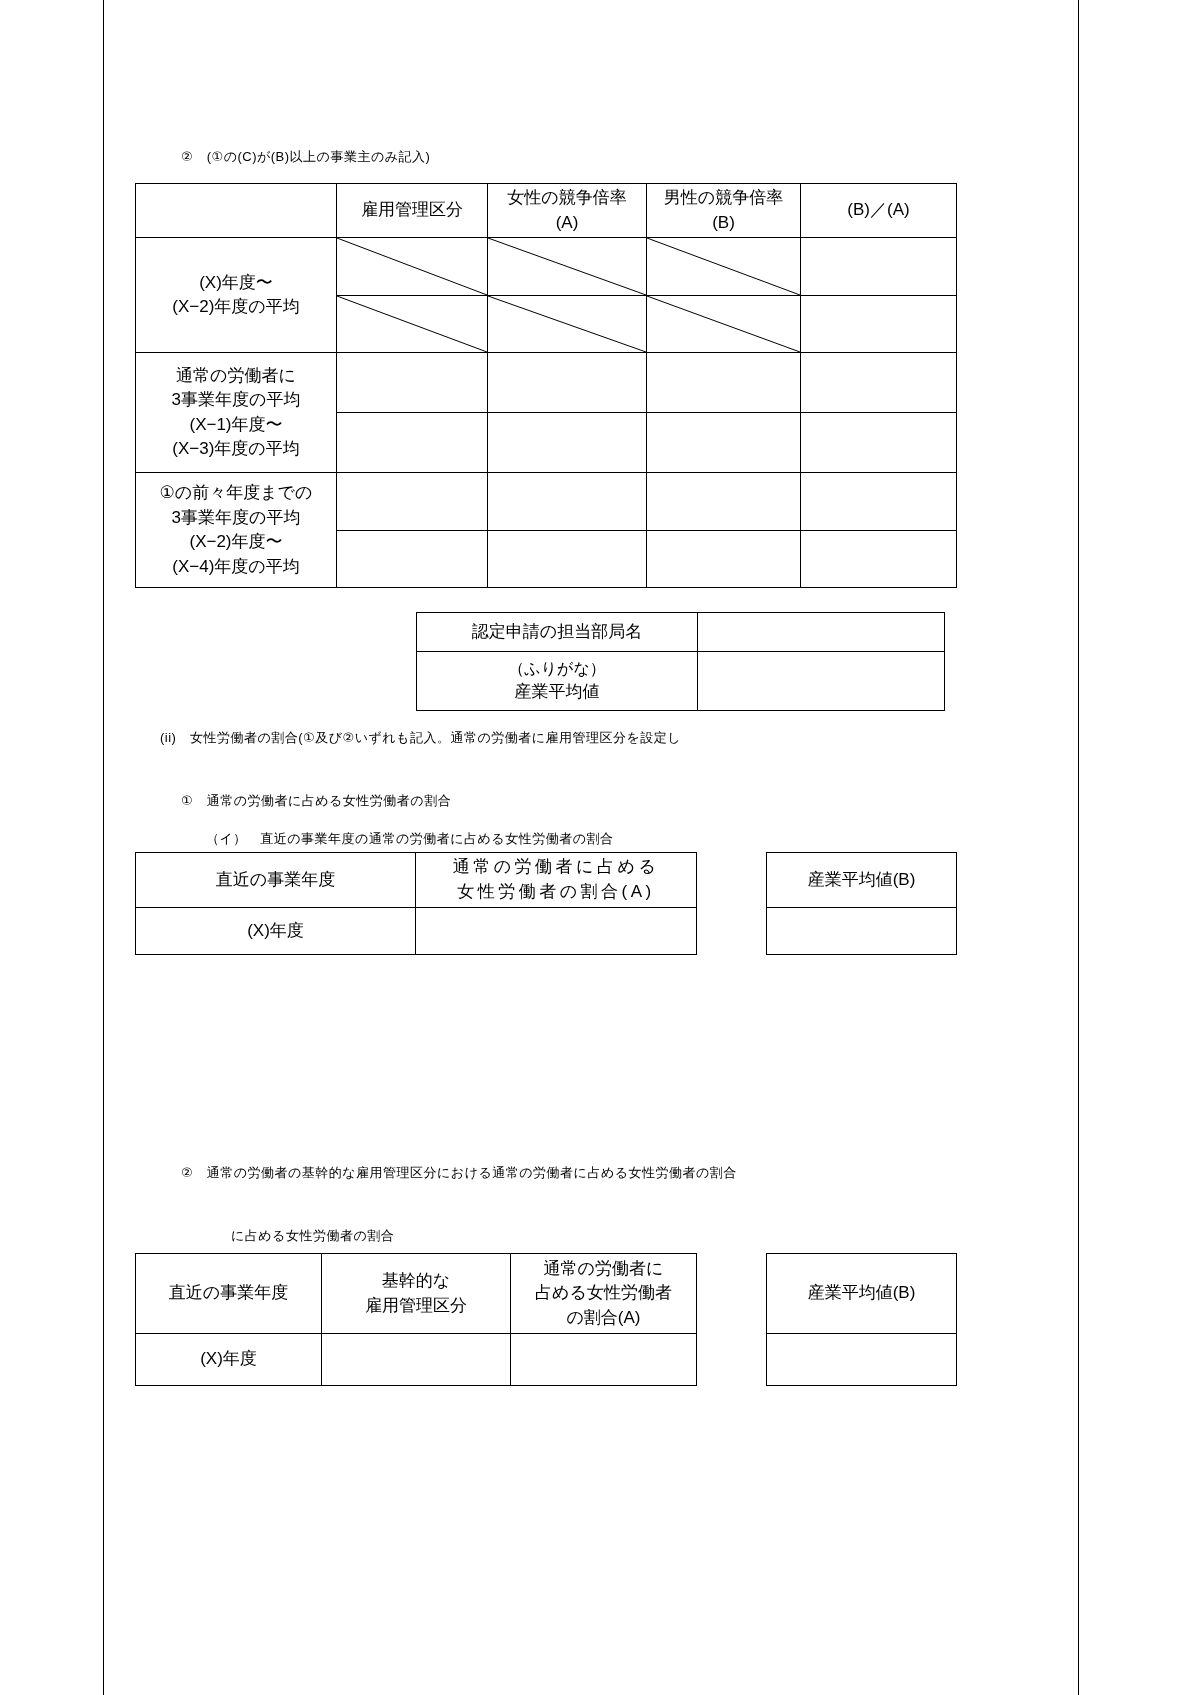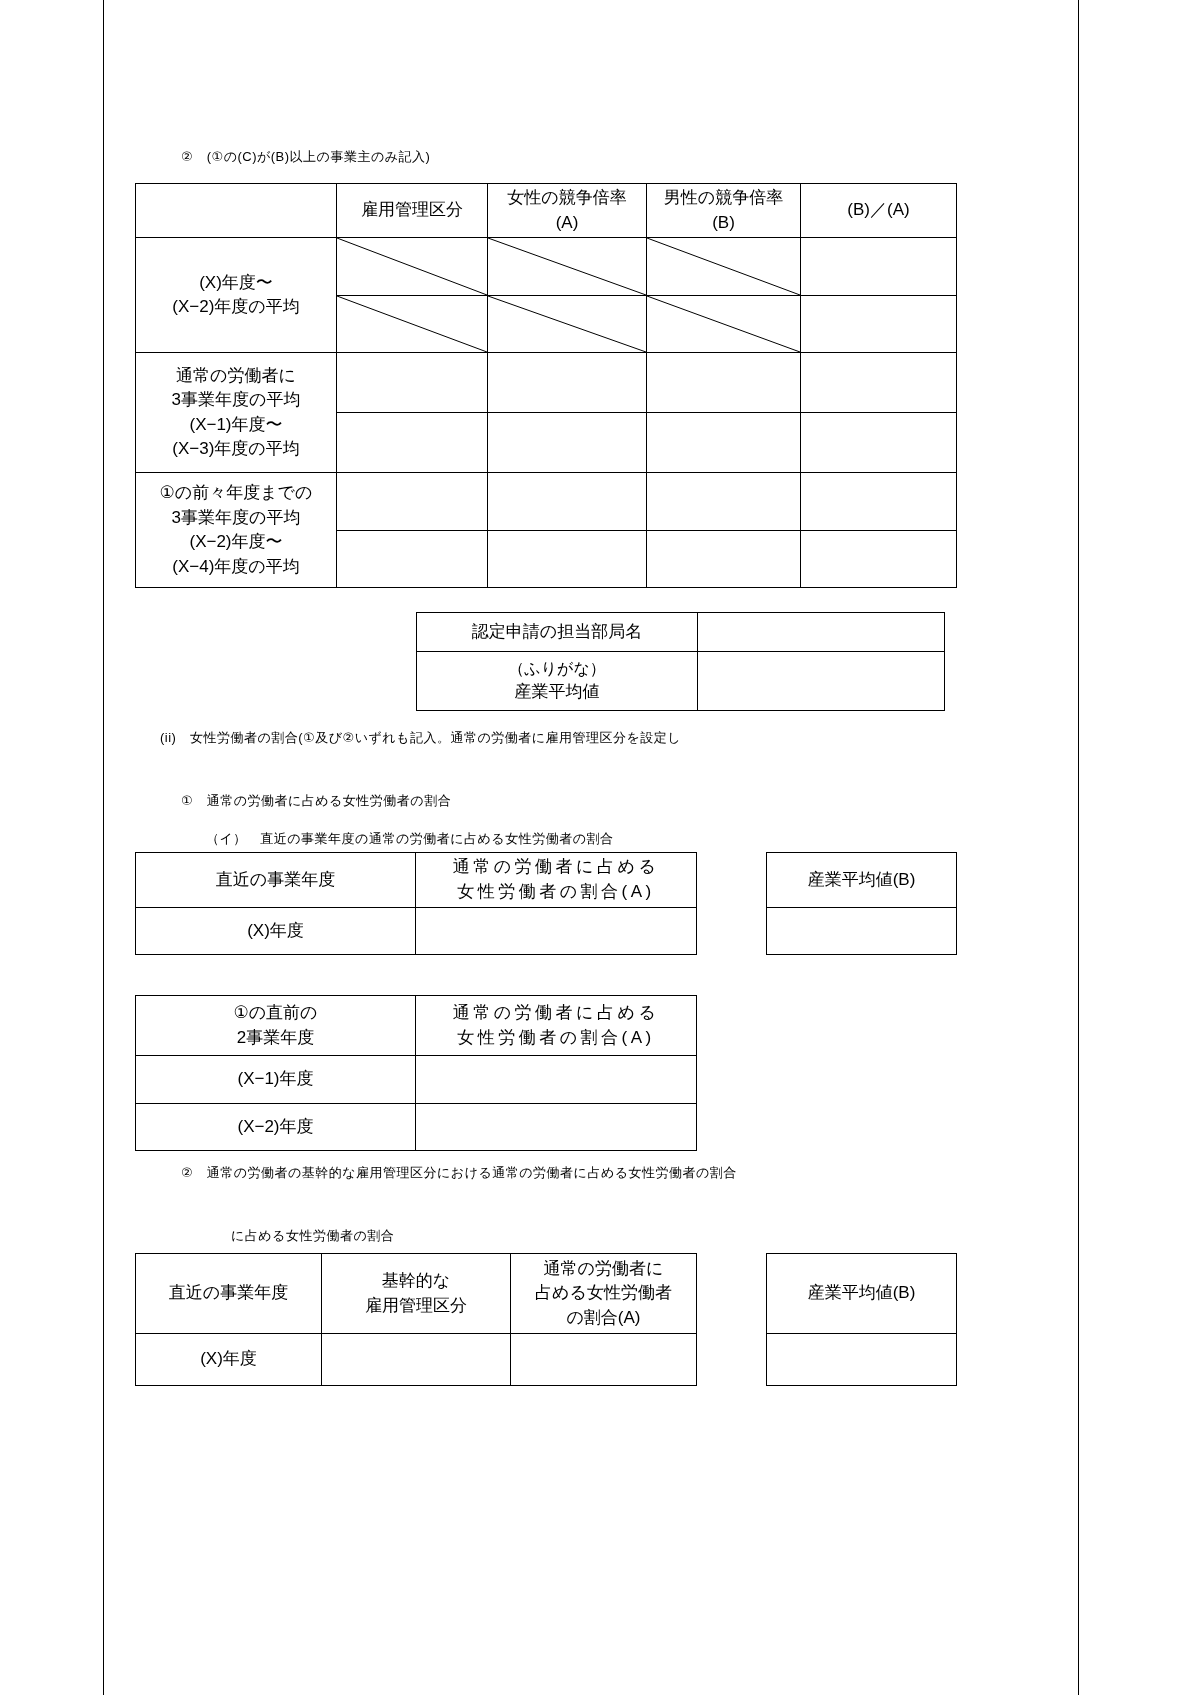--- a/index.html
+++ b/index.html
@@ -219,46 +219,20 @@
         <tr style="height:55px">
       <td>産業平均値(B)</td>
     </tr>
     <tr style="height:47px">
       <td></td>
     </tr>
   </tbody>
     </table>
 
 
-  <table class="tbl" style="left:135px; top:995px;">
-    <colgroup>
-        <col style="width:280px">
-        <col style="width:281px">
-      </colgroup>
-    <tbody>
-        <tr style="height:60px">
-      <td>
-        <div>①の直前の</div>
-        <div>2事業年度</div>
-      </td>
-      <td class="ls">
-        <div>通常の労働者に占める</div>
-        <div>女性労働者の割合(A)</div>
-      </td>
-    </tr>
-    <tr style="height:48px">
-      <td>(X−1)年度</td>
-      <td></td>
-    </tr>
-    <tr style="height:47px">
-      <td>(X−2)年度</td>
-      <td></td>
-    </tr>
-  </tbody>
-    </table>
 
   <div class="txt" style="left:181px; top:1162px;">②　通常の労働者の基幹的な雇用管理区分における通常の労働者に占める女性労働者の割合</div>
   <div class="txt" style="left:231px; top:1225px;">に占める女性労働者の割合</div>
 
   <table class="tbl" style="left:135px; top:1253px;">
     <colgroup>
         <col style="width:186px">
         <col style="width:189px">
         <col style="width:186px">
       </colgroup>

